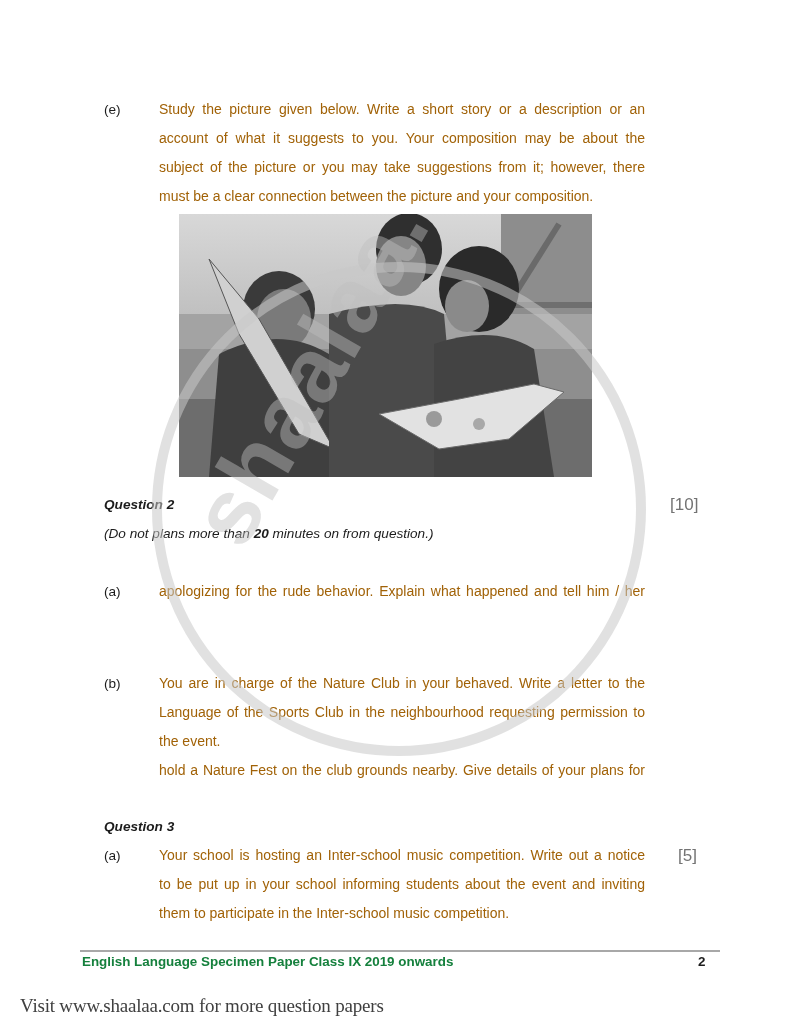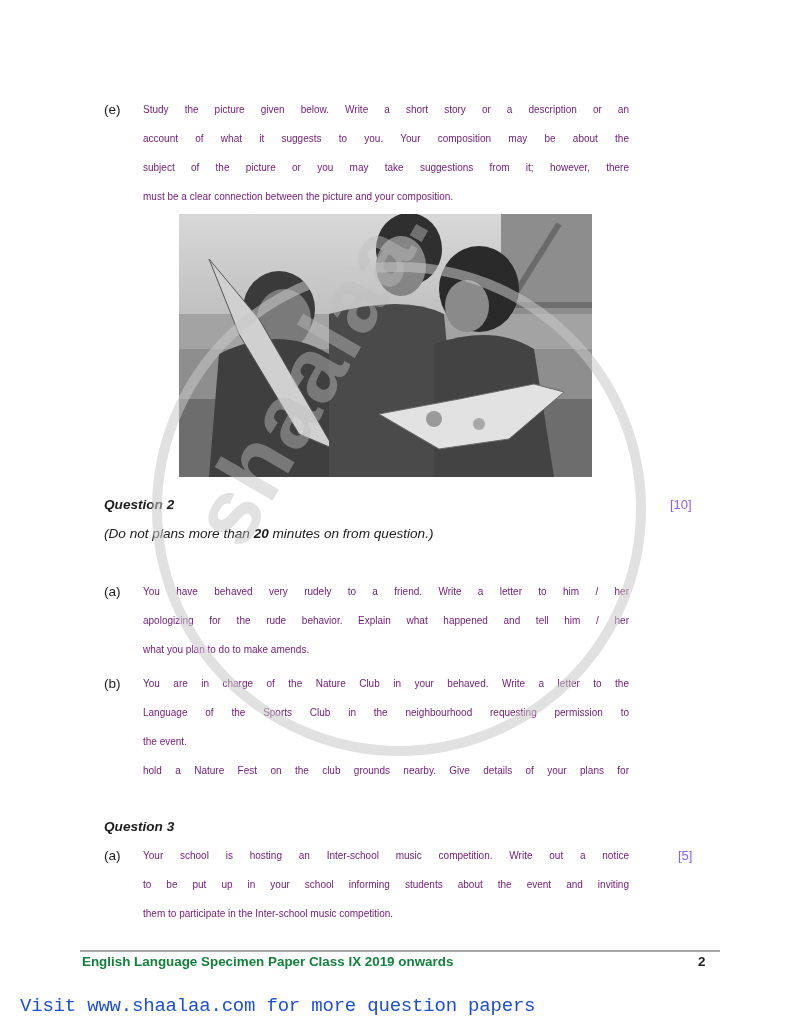--- a/index.html
+++ b/index.html
@@ -2,44 +2,44 @@
 <html><head>
 <meta charset="utf-8">
 <style>
   html, body { margin: 0; padding: 0; background: #ffffff; }
   body { width: 800px; height: 1035px; position: relative; overflow: hidden;
          font-family: "Liberation Sans", "DejaVu Sans", sans-serif; color: #1a1a1a; }
   .page { position: absolute; left: 0; top: 0; width: 800px; height: 1035px; }
   .txt { position: absolute; font-size: 13.6px; line-height: 29px; white-space: nowrap; color: #1c1c1c; }
   .label { position: absolute; font-size: 13.6px; line-height: 29px; color: #1c1c1c; }
   .bold { font-weight: bold; font-style: italic; }
-  .marks { position: absolute; font-size: 13px; line-height: 29px; color: #8b5cf6; }
-  .para { position: absolute; left: 143px; width: 486px; font-size: 10px; line-height: 29px;
-          text-align: justify; text-align-last: left; color: #701a75; }
+  .marks { position: absolute; font-size: 17px; line-height: 29px; color: #737373; }
+  .para { position: absolute; left: 159px; width: 486px; font-size: 14px; line-height: 29px;
+          text-align: justify; text-align-last: left; color: #a16207; }
   .para .ln { display: block; text-align: justify; text-align-last: justify; white-space: nowrap; }
   .para .ln.last { text-align-last: left; }
 
   
   .photo { position: absolute; left: 179px; top: 214px; width: 413px; height: 263px; overflow: hidden;
            background: #8a8a8a; }
   .photo svg { display: block; }
 
   
   .wm-circle { position: absolute; left: 152px; top: 262px; width: 494px; height: 494px;
                border: 10px solid rgba(200,200,200,0.55); border-radius: 50%; box-sizing: border-box;
                pointer-events: none; }
   .wm-text { position: absolute; left: 170px; top: 510px; font-size: 92px; font-weight: bold;
              color: rgba(190,190,190,0.45); transform: rotate(-60deg); transform-origin: left top;
              white-space: nowrap; pointer-events: none; letter-spacing: 2px; }
 
   .footer-rule { position: absolute; left: 80px; top: 950px; width: 640px; height: 2px; background: #a8a8a8; }
   .footer-title { position: absolute; left: 82px; top: 954px; font-size: 13.4px; font-weight: bold; color: #15803d; }
   .footer-page { position: absolute; left: 698px; top: 954px; font-size: 13.4px; font-weight: bold; color: #1c1c1c; }
-  .visit { position: absolute; left: 20px; top: 995px; font-size: 19px; color: #1d4ed8;
-           font-family: Liberation Mono, monospace; letter-spacing: -0.2px; }
+  .visit { position: absolute; left: 20px; top: 995px; font-size: 19px; color: #404040;
+           font-family: Liberation Serif, serif; letter-spacing: -0.2px; }
 </style>
 </head>
 <body>
 
 <div class="page">
 
   <span class="label" style="left:104px; top:95px;">(e)</span>
   <div class="para" style="top:95px;">
     <span class="ln">Study the picture given below. Write a short story or a description or an</span>
     <span class="ln">account of what it suggests to you. Your composition may be about the</span>
@@ -87,23 +87,21 @@
   </div>
 
   <span class="label bold" style="left:104px; top:490px;">Question 2</span>
   <span class="marks" style="left:670px; top:490px;">[10]</span>
 
   <span class="txt" style="left:104px; top:519px; font-style:italic;"><span>(Do not plans more than </span><b>20</b><span> minutes on from question.)</span></span>
 
 
   <span class="label" style="left:104px; top:577px;">(a)</span>
   <div class="para" style="top:577px;">
-    <span class="ln">You have behaved very rudely to a friend. Write a letter to him / her</span>
     <span class="ln">apologizing for the rude behavior. Explain what happened and tell him / her</span>
-    <span class="ln last">what you plan to do to make amends.</span>
   </div>
 
   <span class="label" style="left:104px; top:669px;">(b)</span>
   <div class="para" style="top:669px;">
     <span class="ln">You are in charge of the Nature Club in your behaved. Write a letter to the</span>
     <span class="ln">Language of the Sports Club in the neighbourhood requesting permission to</span>
     <span class="ln last">the event.</span>
     <span class="ln">hold a Nature Fest on the club grounds nearby. Give details of your plans for</span>
   </div>
 

